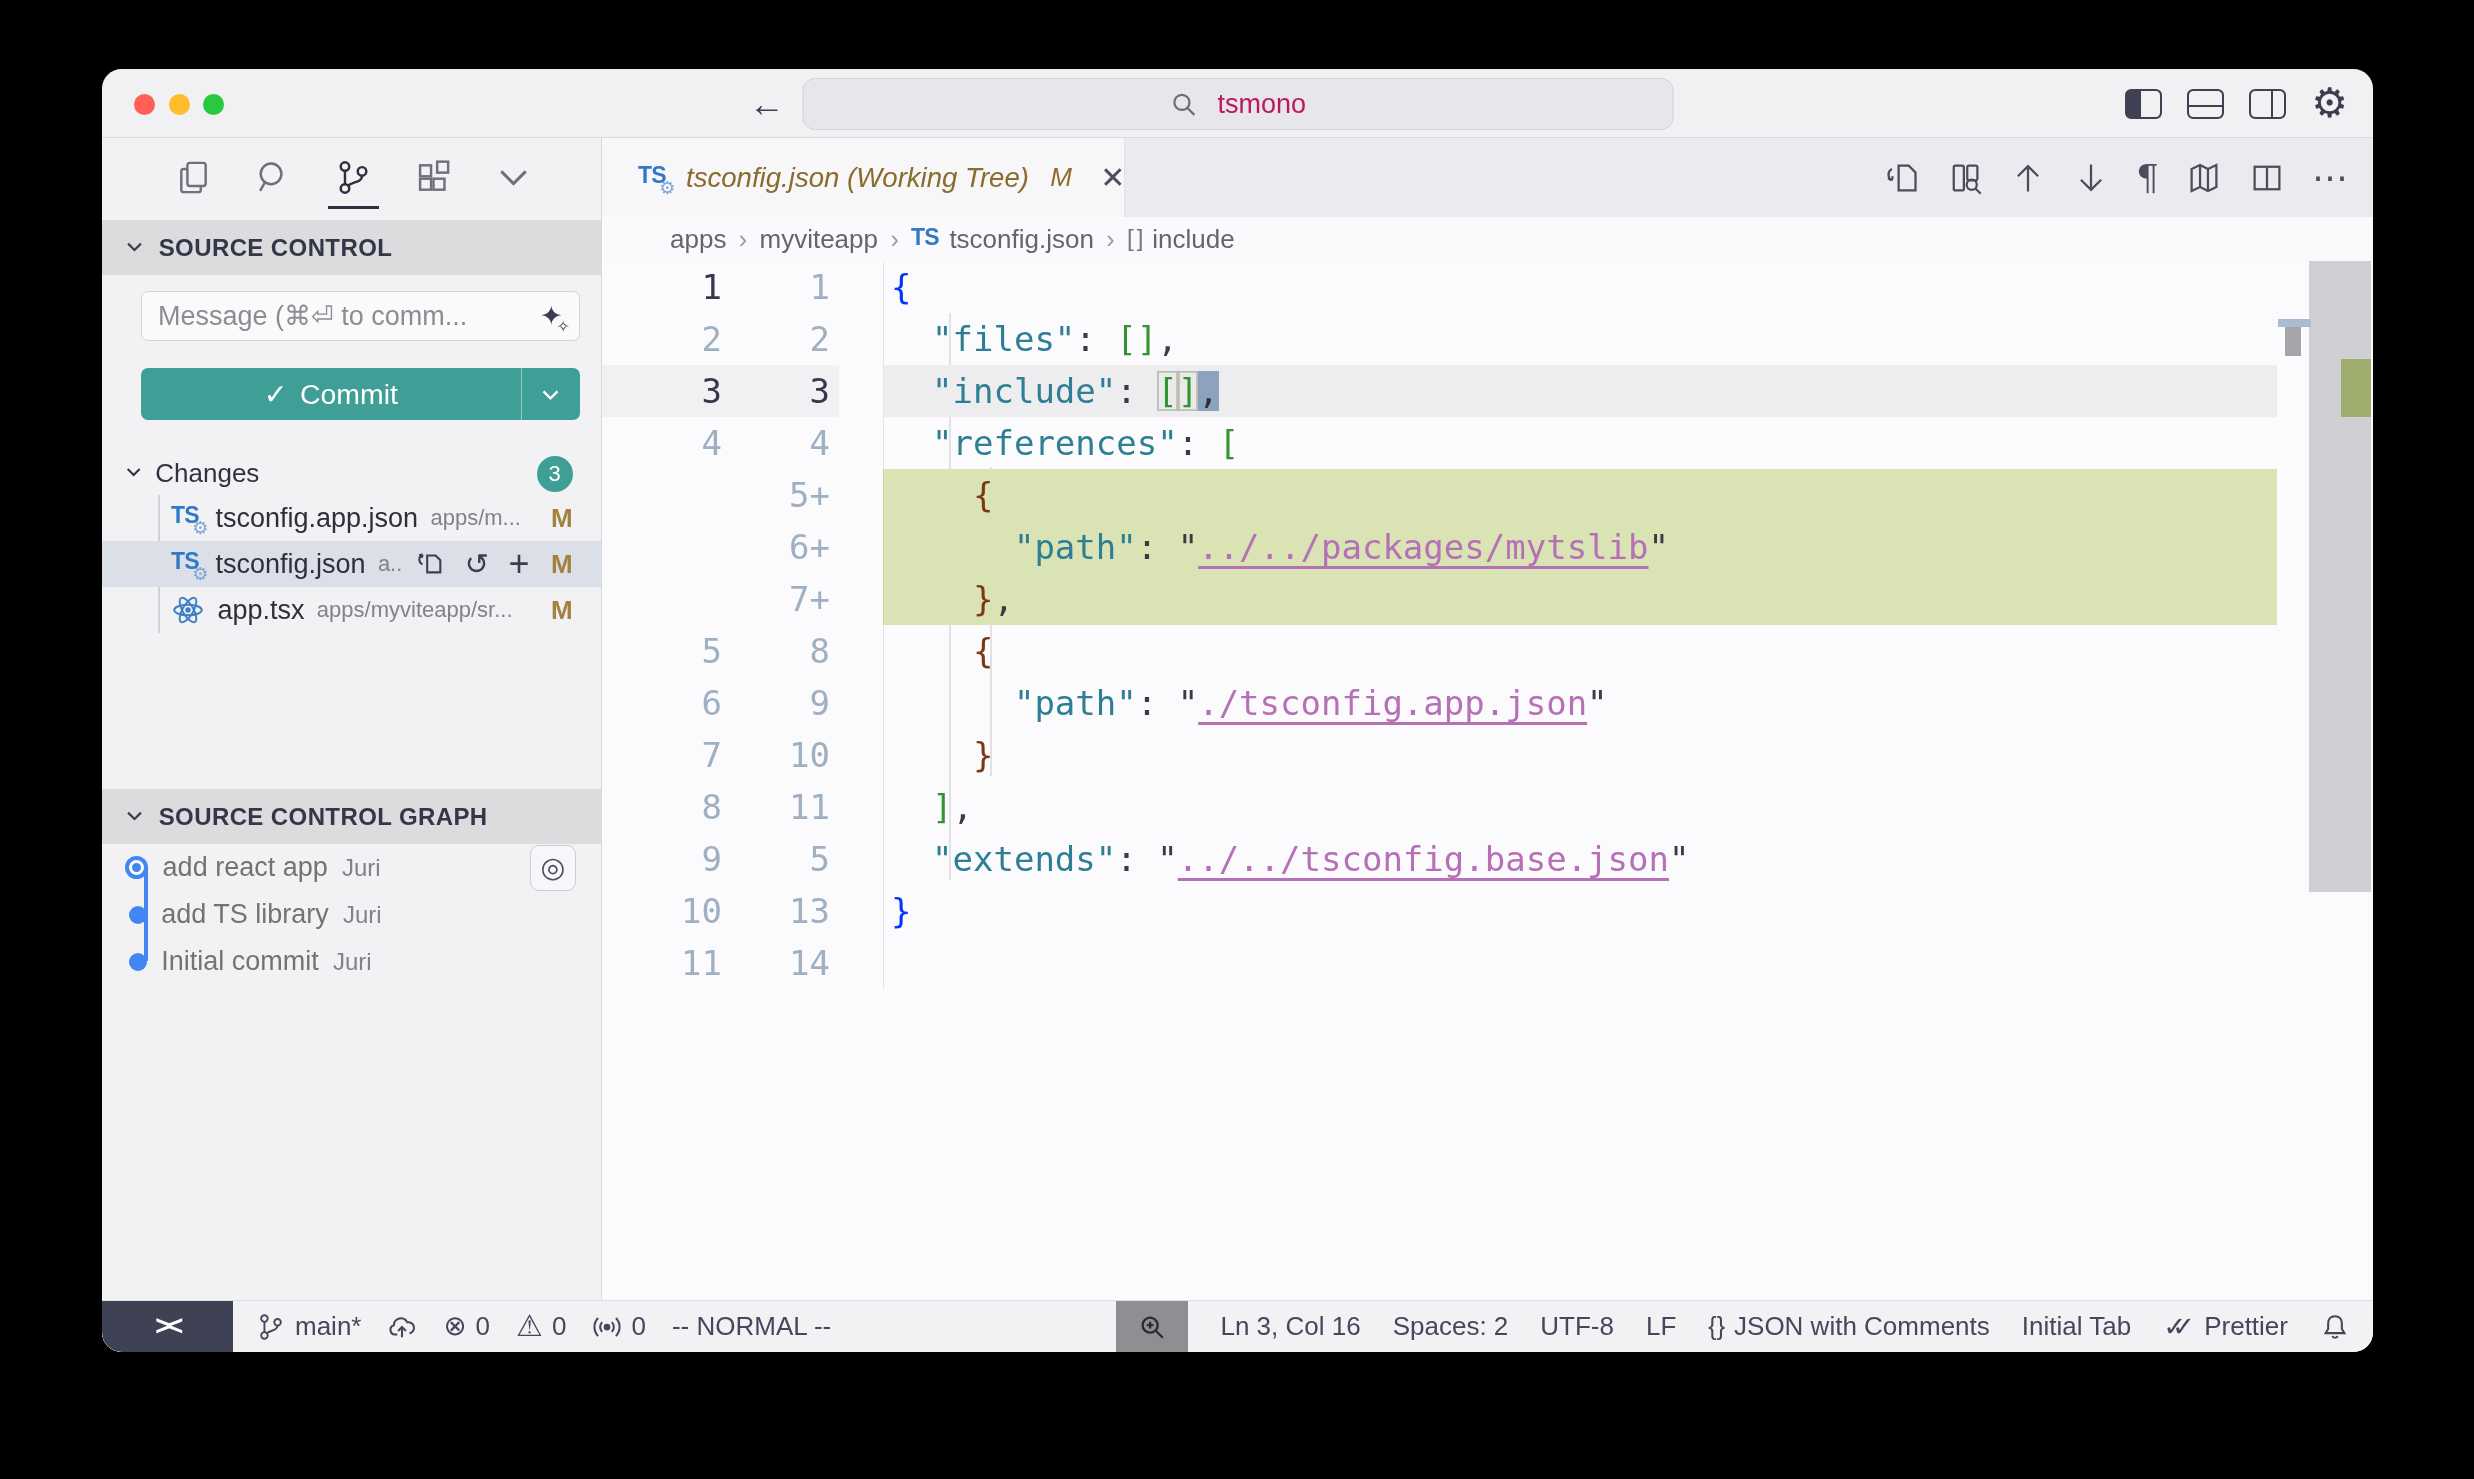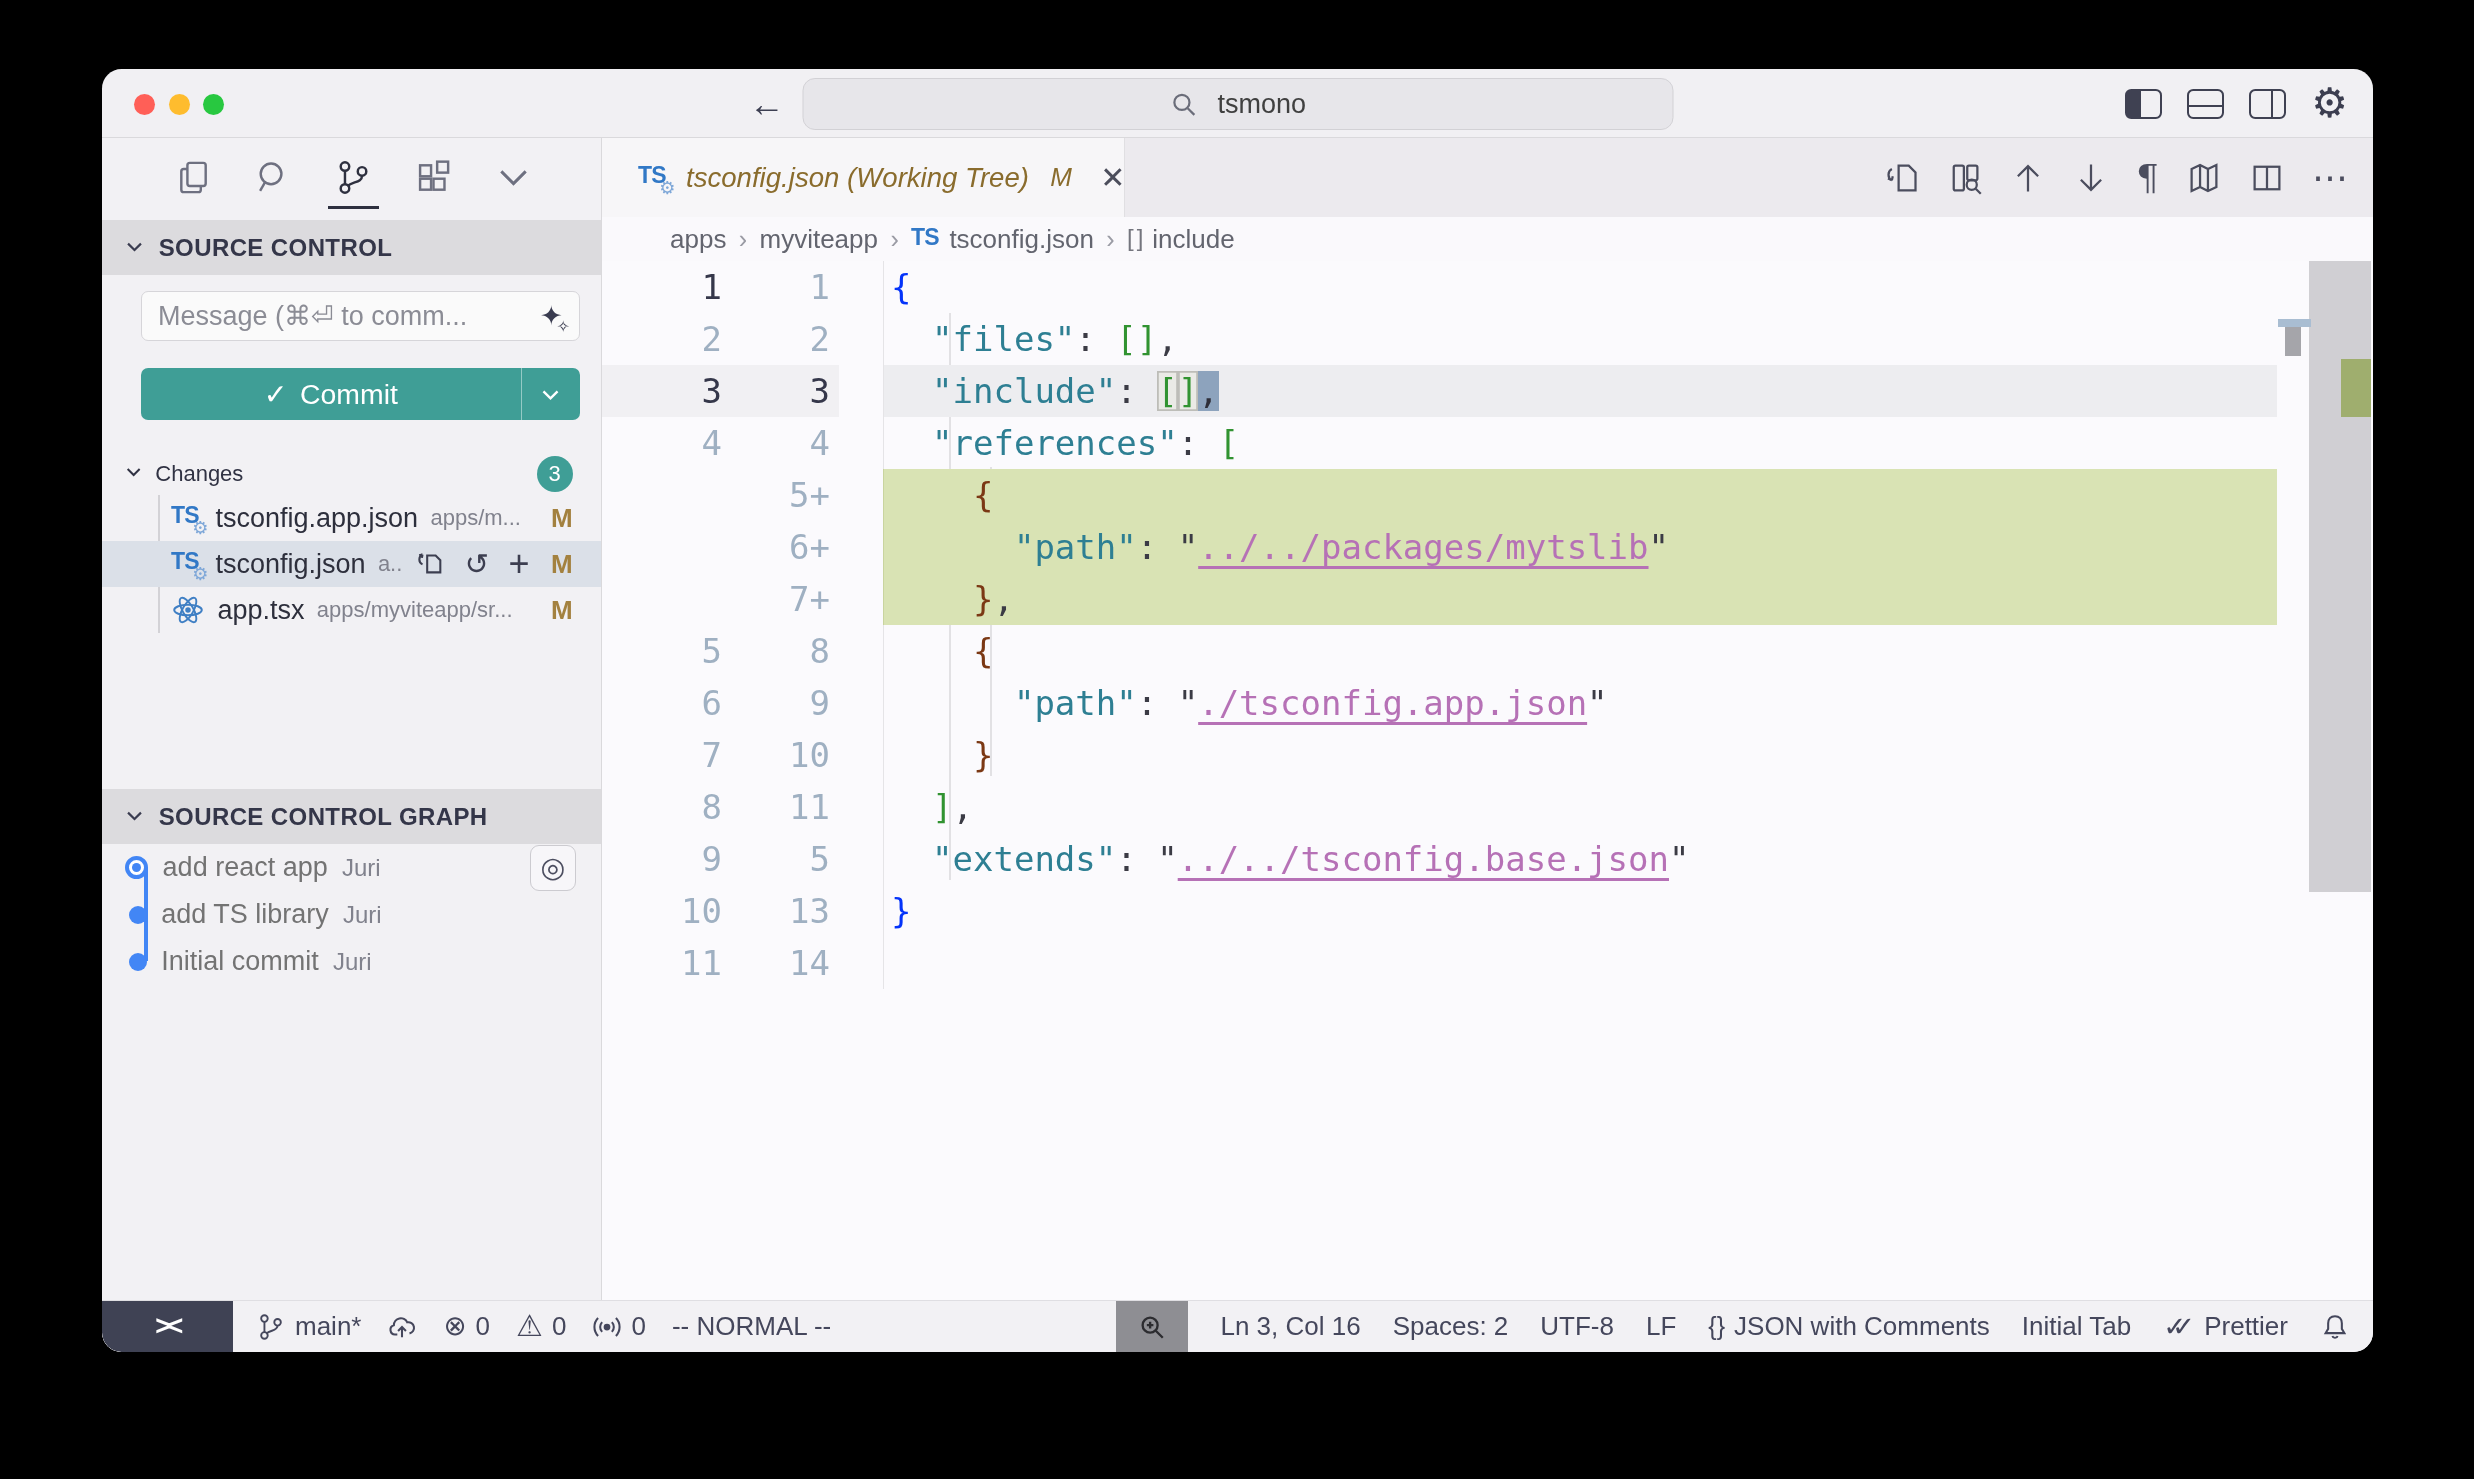--- a/index.html
+++ b/index.html
@@ -11,21 +11,21 @@
 
   
   .titlebar { height:69px; flex:0 0 69px; position:relative; border-bottom:1.8px solid #dad9dc; }
   .traffic { position:absolute; left:32px; top:25px; display:flex; gap:13.3px; }
   .traffic span { width:21.3px; height:21.3px; border-radius:50%; display:block; }
   .nav { position:absolute; left:647px; top:0; height:69px; display:flex; align-items:center; gap:34px; }
   .nav .arrow { font-size:36px; color:#3d3f52; line-height:1; }
   .nav .arrow.fwd { color:#9b9ca7; }
   .searchbox { position:absolute; left:50%; transform:translateX(-50%); top:9px; width:871px; height:52px;
     background:#e7e6ea; border:1.8px solid #d2d1d5; border-radius:12.4px; display:flex; align-items:center;
-    justify-content:center; gap:20px; color:#404040; font-size:27px; }
+    justify-content:center; gap:20px; color:#be185d; font-size:27px; }
   .searchbox svg { width:28.4px; height:28.4px; color:#6b6d7a; }
   .tb-right { position:absolute; right:25px; top:0; height:69px; display:flex; align-items:center; gap:25px; }
   .lay { width:37px; height:30px; border:2.7px solid #3f4152; border-radius:6.2px; position:relative; }
   .lay.left::before { content:""; position:absolute; left:0; top:0; bottom:0; width:14.2px; background:#3f4152; }
   .lay.bottom::before { content:""; position:absolute; left:0; right:0; bottom:0; height:9.8px; border-top:2.7px solid #3f4152; }
   .lay.right::before { content:""; position:absolute; right:0; top:0; bottom:0; width:11.6px; border-left:2.7px solid #3f4152; }
   .gear { font-size:41px; color:#3c3e50; line-height:1; }
 
   
   .content { flex:1; display:flex; min-height:0; }
@@ -54,21 +54,21 @@
 
   .commit-btn { margin:27px 21.3px 0 39px; height:52px; background:#3f9e96; border-radius:7.1px; color:#fff;
     display:flex; align-items:center; }
   .commit-main { flex:1; display:flex; align-items:center; justify-content:center; gap:12.4px; font-size:28.4px; }
   .commit-dd { width:59px; height:100%; border-left:1.8px solid rgba(255,255,255,.45); display:flex;
     align-items:center; justify-content:center; }
   .commit-dd svg { width:25px; height:25px; }
 
   .tree-head { margin-top:32px; height:43px; display:flex; align-items:center; padding:0 28.4px 0 21.3px; gap:10.7px; color:#303243; }
   .tree-head .chev svg { width:21.3px; height:21.3px; }
-  .tree-head .lbl { font-size:22px; flex:1; }
+  .tree-head .lbl { font-size:26px; flex:1; }
   .badge { min-width:36px; height:36px; border-radius:18px; background:#3f9e96; color:#fff; font-size:22px;
     display:flex; align-items:center; justify-content:center; padding:0 5.3px; }
 
   .filelist { position:relative; }
   .indentline { position:absolute; left:56px; top:0; bottom:0; width:1.8px; background:#d3d2d6; }
   .filerow { height:46px; display:flex; align-items:center; padding:0 28.4px 0 69px; gap:12.4px; position:relative; }
   .filerow.selected { background:#dbe0e8; }
   .fname { font-size:27px; color:#2d2f3c; white-space:nowrap; }
   .fdesc { font-size:22px; color:#81828d; white-space:nowrap; overflow:hidden; flex:1; }
   .factions { display:flex; gap:19.6px; align-items:center; color:#3c3e50; margin-right:3.6px; }

